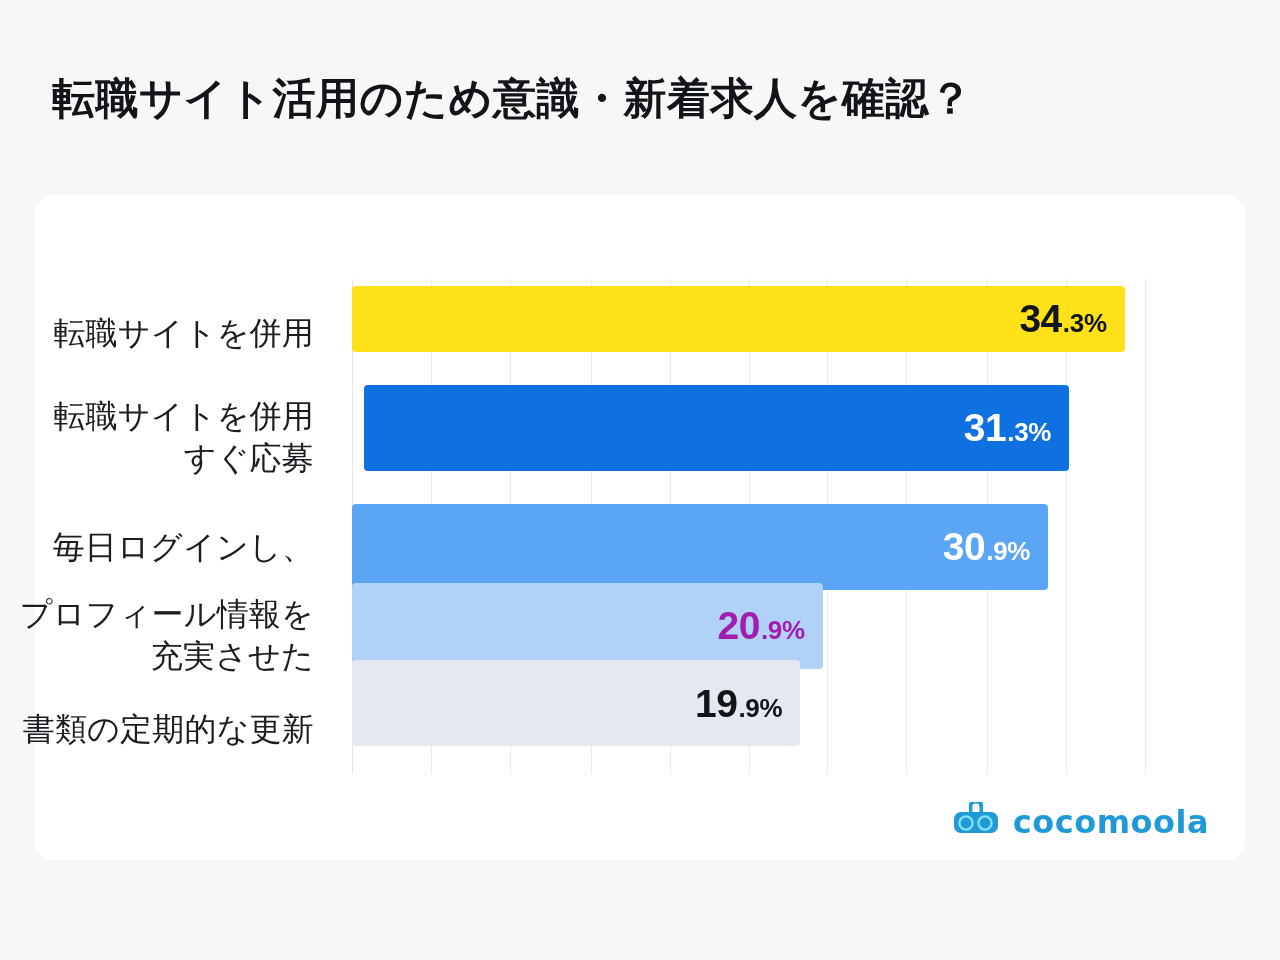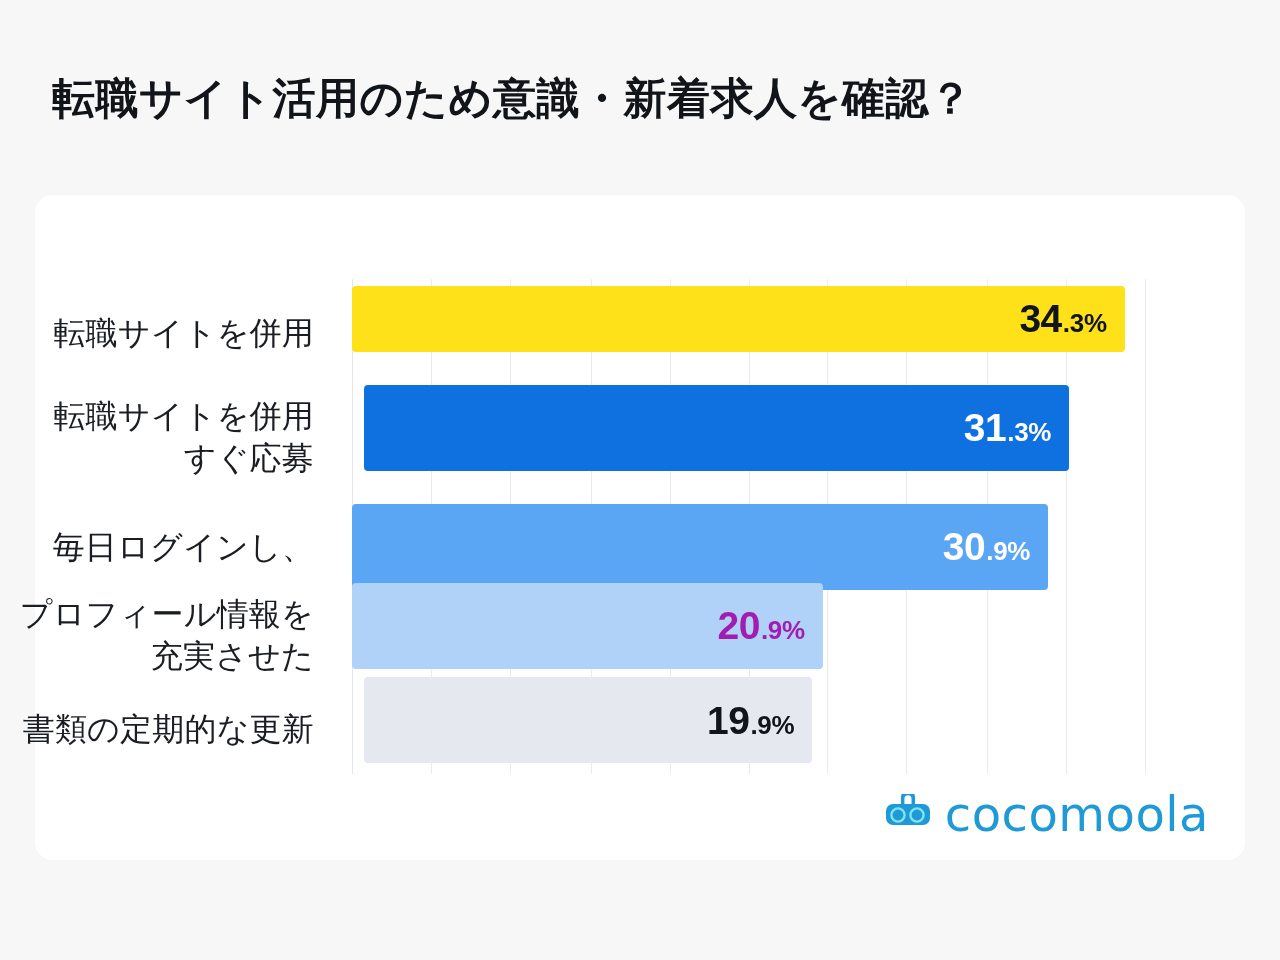--- a/index.html
+++ b/index.html
@@ -145,24 +145,24 @@
     display: flex;
     align-items: center;
     gap: 14px;
   }
   .logo-mark {
     width: 46px;
     height: 40px;
     display: block;
   }
   .logo-text {
-    font-size: 48px;
+    font-size: 32px;
     color: #1f9ad6;
     letter-spacing: 0.5px;
-    font-weight: normal;
+    font-weight: bold;
     font-family: "DejaVu Sans", sans-serif;
   }
 </style>
 </head>
 <body>
 
 <div class="page-title">転職サイト活用のため意識・新着求人を確認？</div>
 
 <div class="card">
   <div class="chart">
@@ -229,21 +229,21 @@
             </div>
           </div>
           <div class="row" style="top: 303.5px; height: 86px;">
             <div class="bar" style="width: 470.844px; background: rgb(176, 209, 248);">
               <div class="bar-value" style="color: #a21caf;">
                 <span class="val-int">20</span>
                 <span class="val-dec">.9%</span>
               </div>
             </div>
           </div>
-          <div class="row" style="top: 398px; height: 86px; padding-left: 12px;">
+          <div class="row" style="top: 381px; height: 86px;">
             <div class="bar" style="width: 448.315px; background: rgb(229, 232, 239);">
               <div class="bar-value" style="color: rgb(17, 20, 24);">
                 <span class="val-int">19</span>
                 <span class="val-dec">.9%</span>
               </div>
             </div>
           </div>
         </div>
     </div>
 

